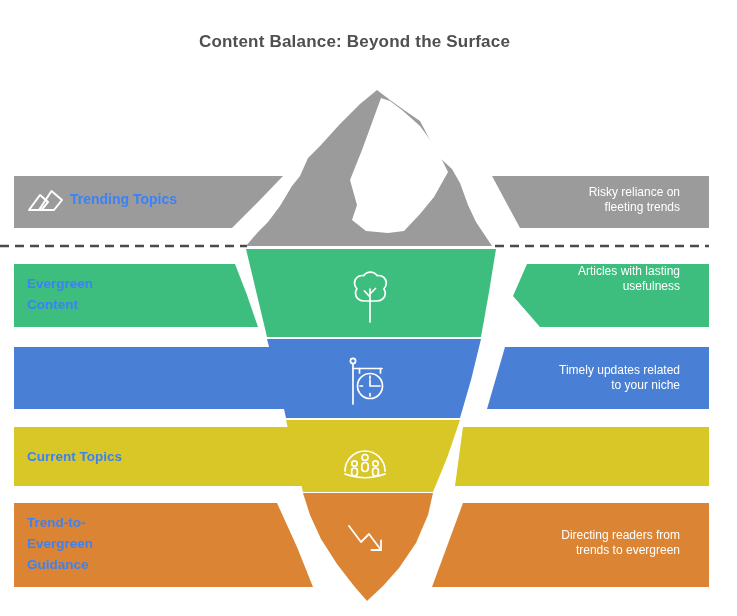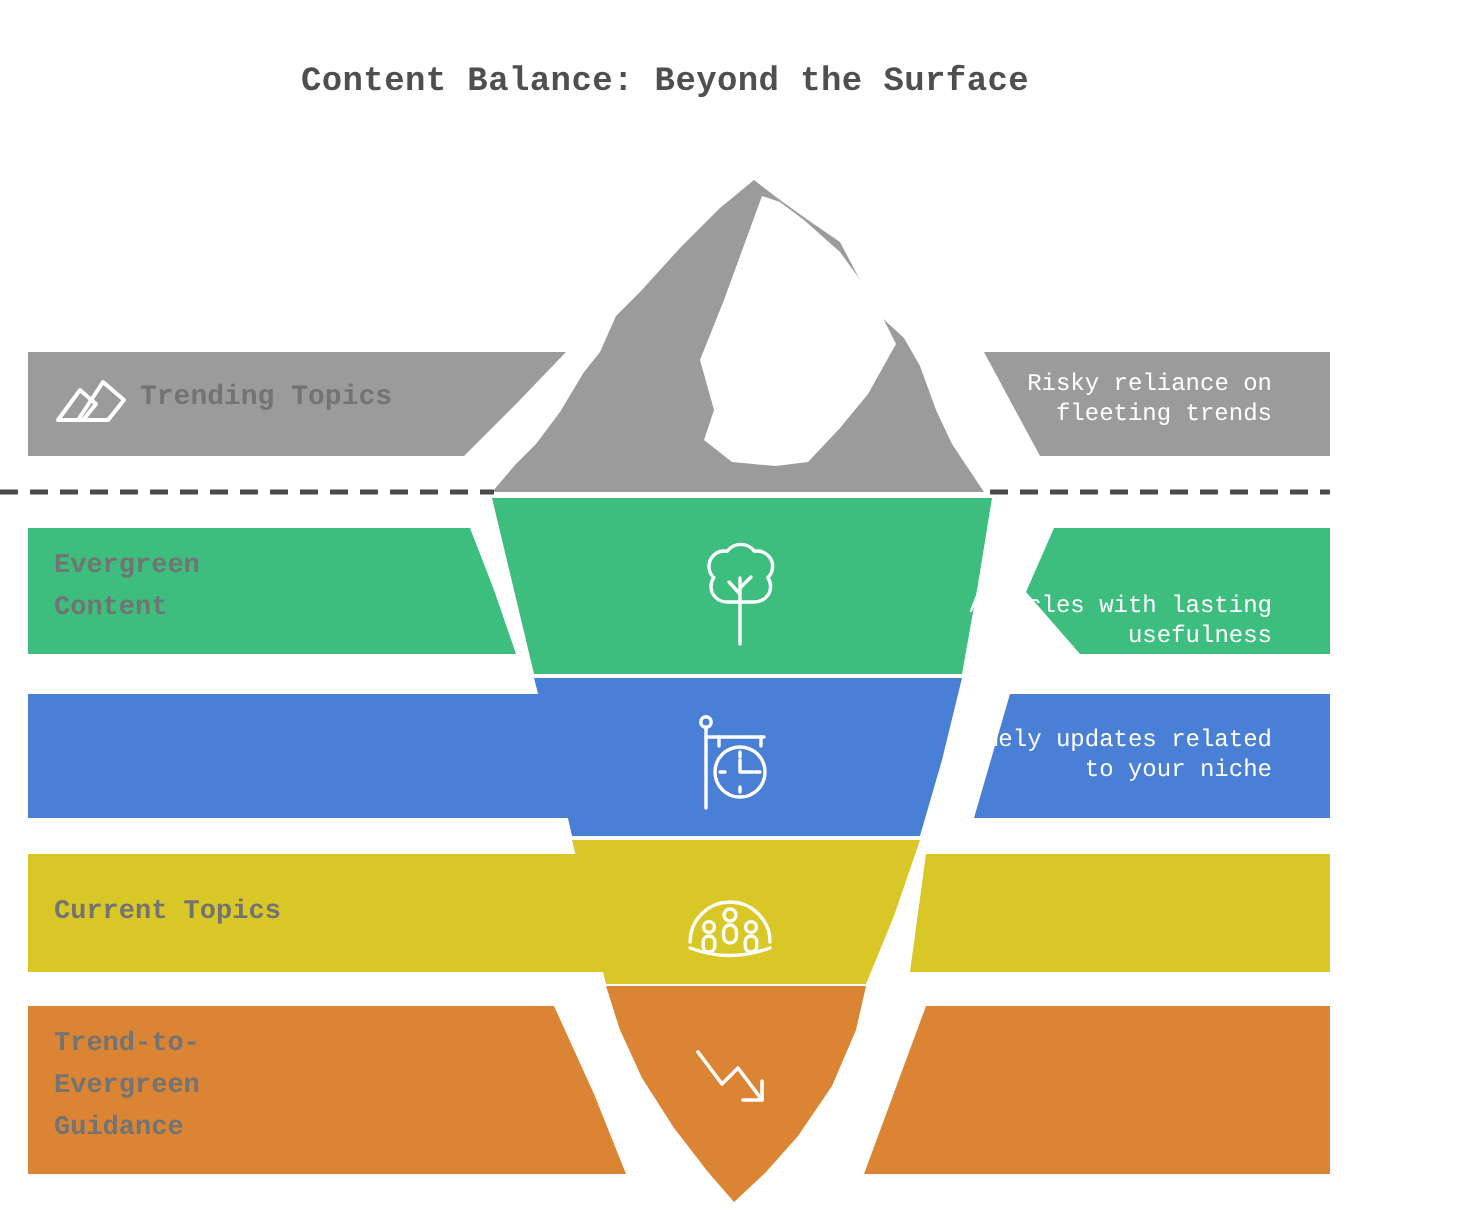--- a/index.html
+++ b/index.html
@@ -1,39 +1,39 @@
 <!DOCTYPE html>
 <html><head>
 <meta charset="utf-8">
 <style>
   html,body { margin:0; padding:0; background:#ffffff; }
   .stage {
     position:relative; width:665px; height:616px; background:#ffffff;
-    font-family:Liberation Mono, monospace; overflow:hidden;
+    font-family:Liberation Sans, sans-serif; overflow:hidden;padding-left:44px;
   }
   .stage svg.scene { position:absolute; left:0; top:0; }
   .title {
     position:absolute; left:0; right:0; top:32px; text-align:center;
     font-size:17px; font-weight:bold; color:#4f4f4f; letter-spacing:.2px;
   }
   .band-label {
-    position:absolute; color:#737373; font-weight:bold; font-size:13.5px;
+    position:absolute; color:#3b82f6; font-weight:bold; font-size:13.5px;
     line-height:21px; white-space:pre-line;
   }
   .band-desc {
     position:absolute; color:#fff; font-size:12px; line-height:14.5px;
     text-align:right; white-space:pre-line; right:29px; width:170px;
   }
   .lbl-trending  { left:70px;  top:190px; font-size:14px; line-height:18px; }
   .lbl-evergreen { left:27px;  top:273px; }
   .lbl-niche     { left:27px;  top:356px; }
   .lbl-adjacent  { left:27px;  top:446px; }
   .lbl-guidance  { left:27px;  top:512px; }
   .dsc-trending  { top:185px; }
-  .dsc-evergreen { top:296px; }
+  .dsc-evergreen { top:264px; }
   .dsc-niche     { top:363px; }
   .dsc-adjacent  { top:441px; }
   .dsc-guidance  { top:528px; }
   .icon { position:absolute; }
   .icon svg { display:block; }
   .ic-mountains { left:27px;  top:185px; }
   .ic-tree      { left:348px; top:270px; }
   .ic-clock     { left:344px; top:356px; }
   .ic-audience  { left:340px; top:440px; }
   .ic-arrow     { left:344px; top:522px; }
@@ -81,20 +81,22 @@
   <div class="band-label lbl-guidance">Trend-to-
 Evergreen
 Guidance</div>
 
   <div class="band-desc dsc-trending">Risky reliance on
 fleeting trends</div>
   <div class="band-desc dsc-evergreen">Articles with lasting
 usefulness</div>
   <div class="band-desc dsc-niche">Timely updates related
 to your niche</div>
+  <div class="band-desc dsc-guidance">Directing readers from
+trends to evergreen</div>
 
   <div class="icon ic-mountains">
     <svg width="38" height="28" viewBox="0 0 38 28" fill="none" stroke="#ffffff" stroke-width="2" stroke-linejoin="round" stroke-linecap="round">
       <path d="M2 25 L13 10 L21 17 L14.5 25 Z"></path>
       <path d="M12 25 L24.5 6 L35 15 L27 25 Z"></path>
     </svg>
   </div>
 
   <div class="icon ic-tree">
     <svg width="44" height="56" viewBox="0 0 44 56" fill="none" stroke="#ffffff" stroke-width="1.7" stroke-linejoin="round" stroke-linecap="round">

